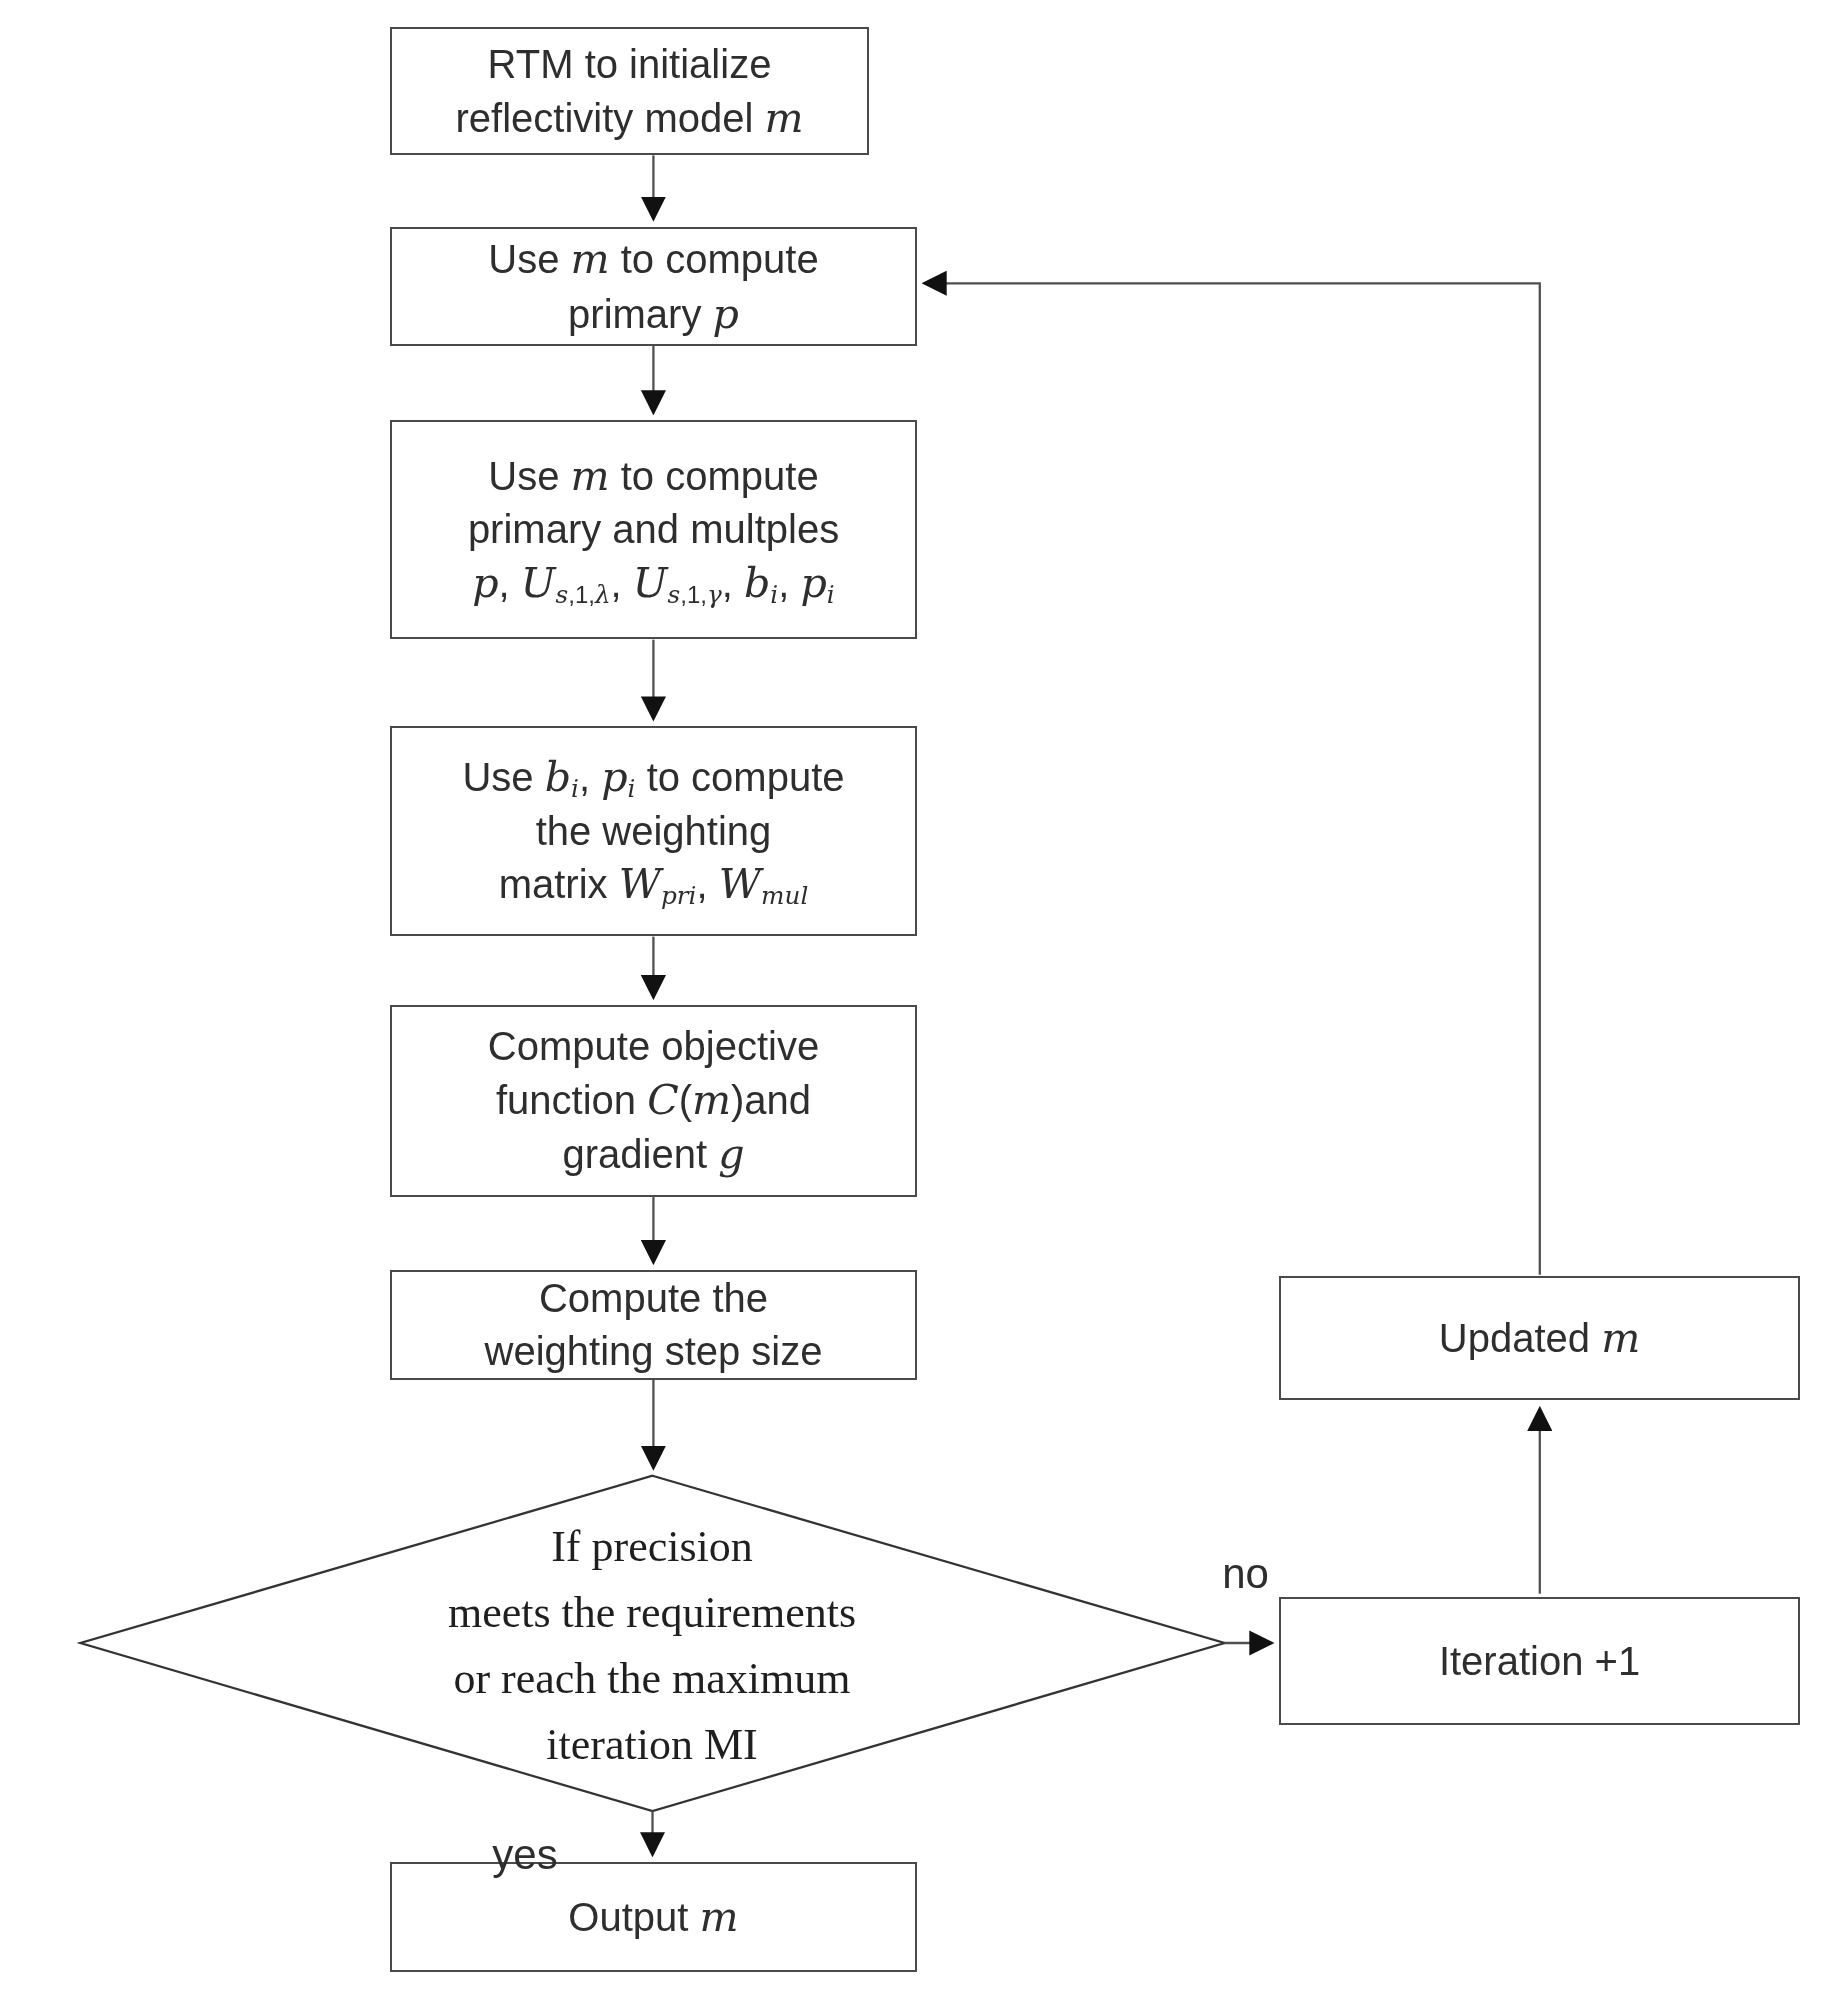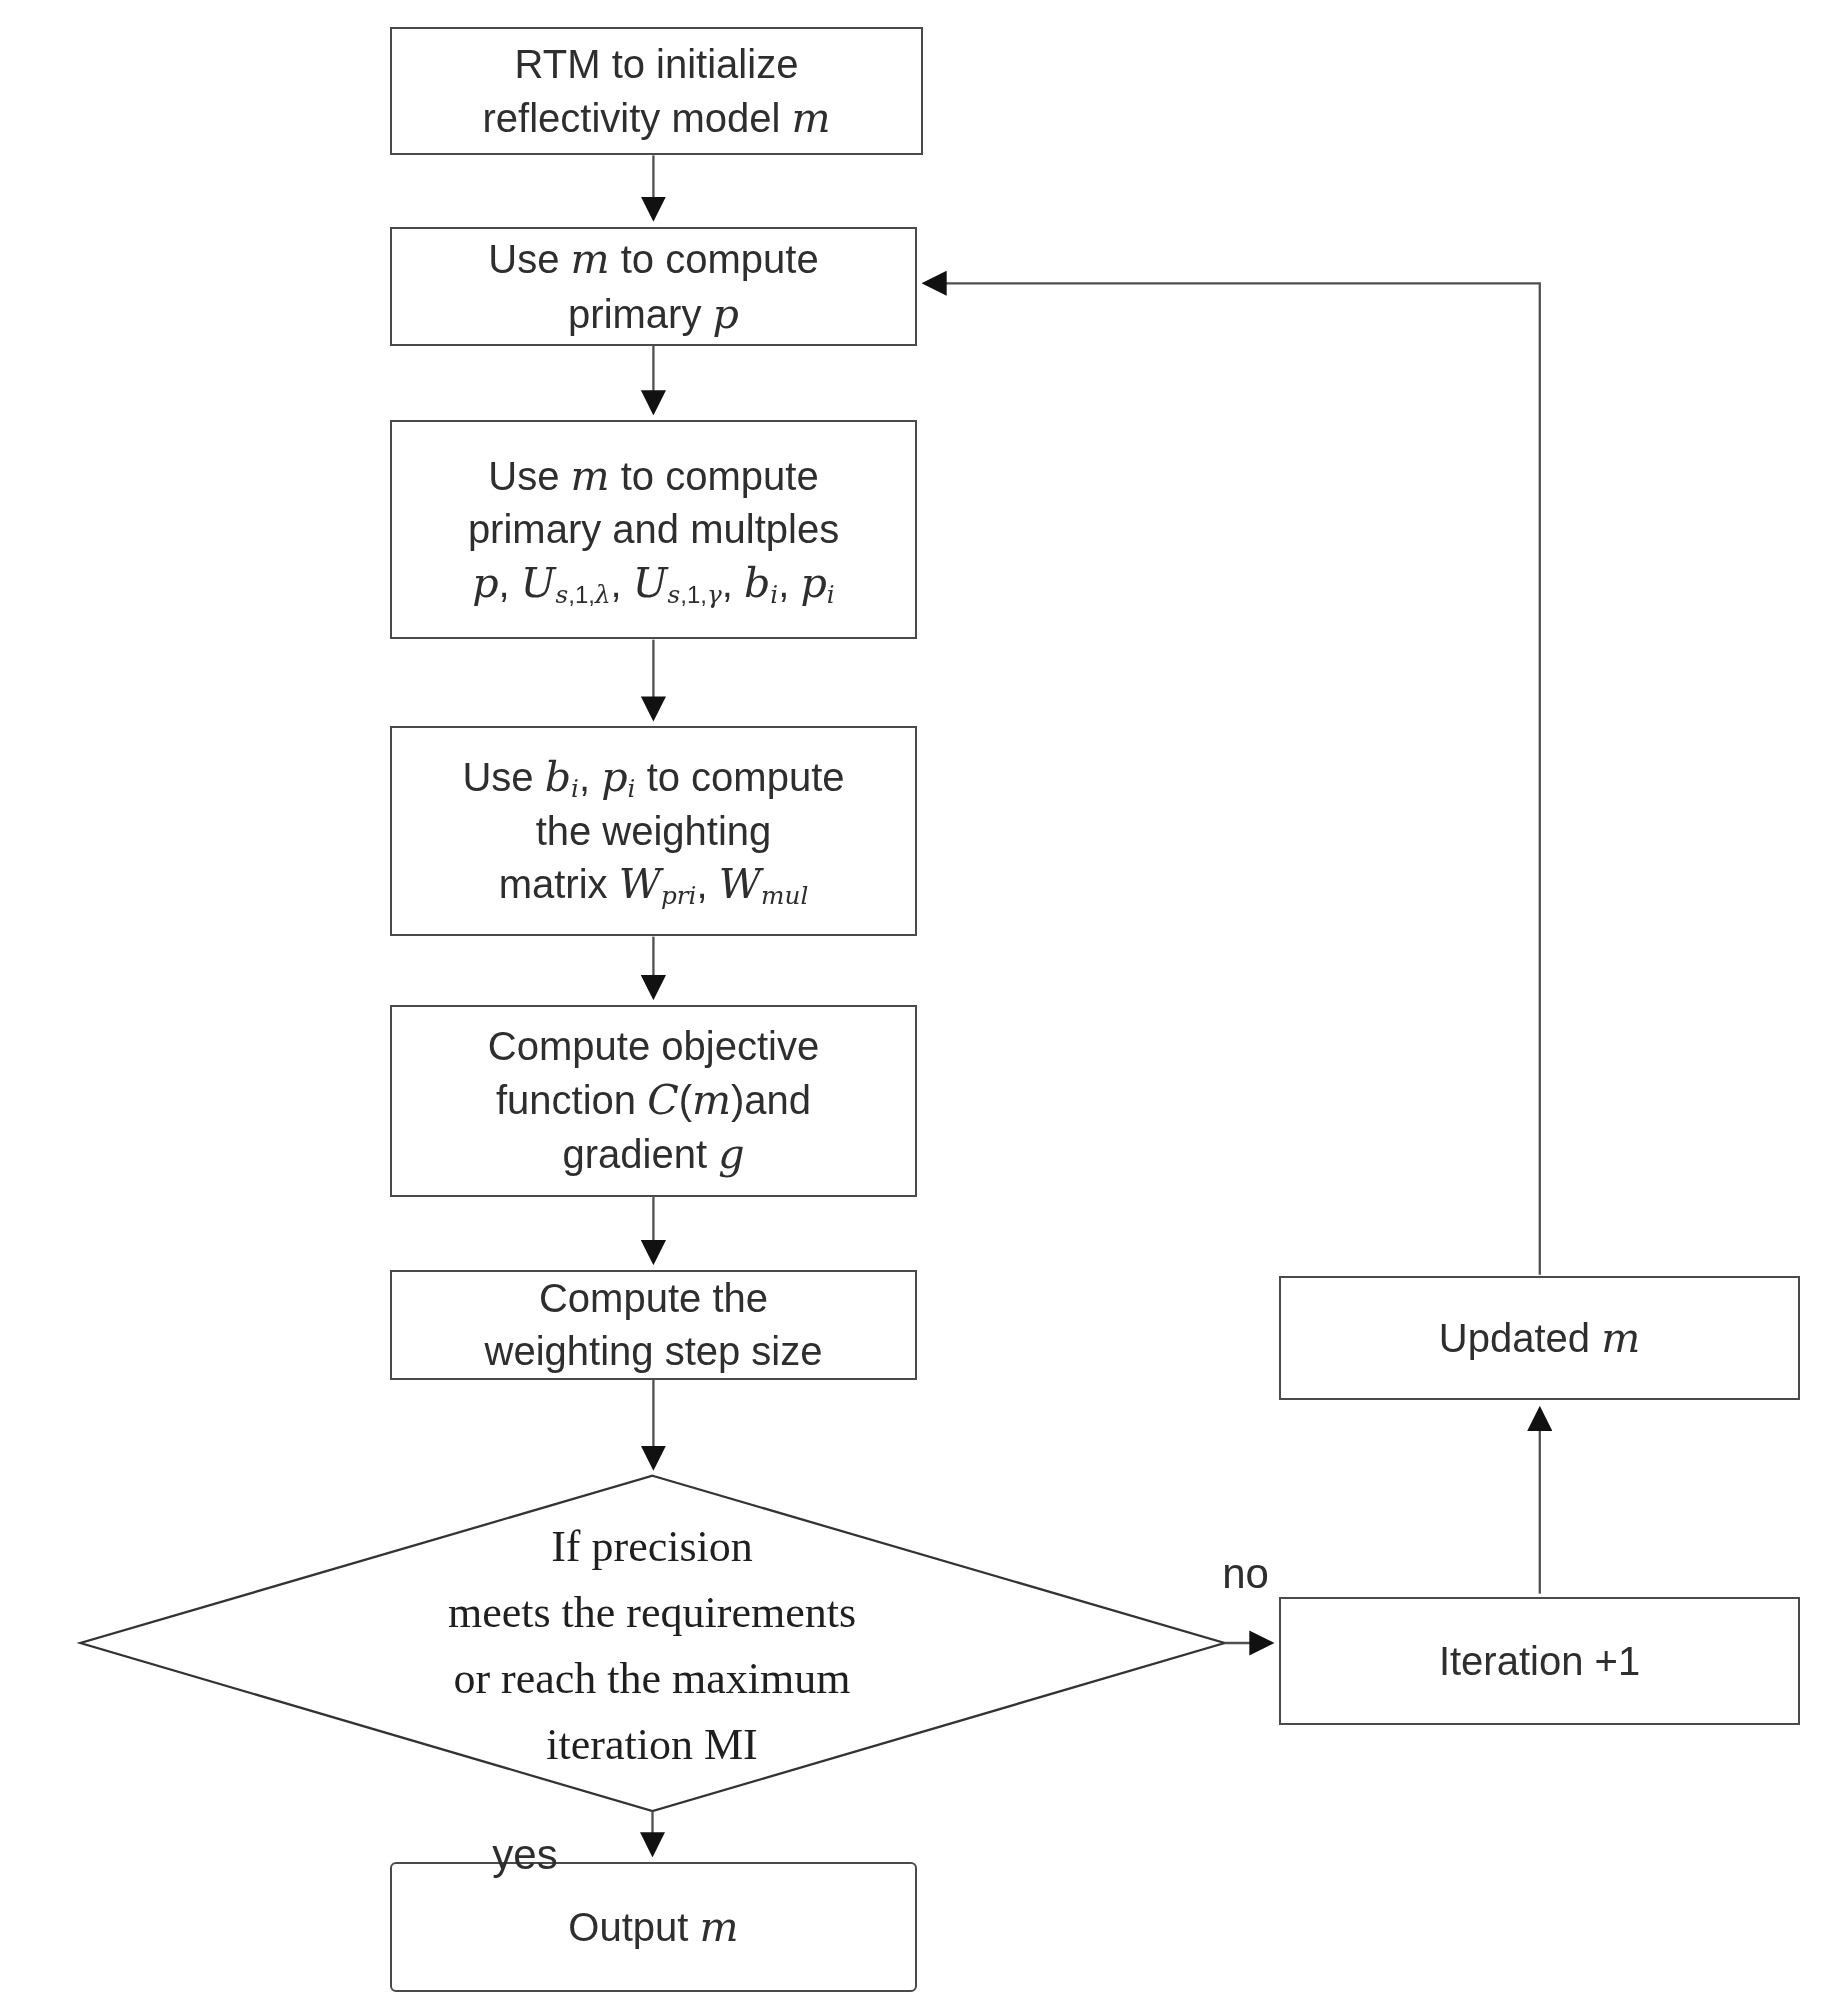--- a/index.html
+++ b/index.html
@@ -56,27 +56,27 @@
     font-style: italic;
     font-size: 1.03em;
   }
   .node sub, .diamond-label sub {
     font-size: 0.60em;
     line-height: 0;
     vertical-align: -0.25em;
   }
 
   
-  #n-rtm        { left: 390px; top:   27.4px; width: 533px; height: 128px; }
+  #n-rtm        { left: 390px; top:   27.4px; width: 479px; height: 128px; }
   #n-primary    { left: 390px; top:  227px; width: 527px; height: 119px; }
   #n-multiples  { left: 390px; top:  420px; width: 527px; height: 219px; }
   #n-weighting  { left: 390px; top:  726px; width: 527px; height: 210px; }
   #n-objective  { left: 390px; top: 1005px; width: 527px; height: 192px; }
   #n-step       { left: 390px; top: 1270px; width: 527px; height: 110px; }
-  #n-output     { left: 390px; top: 1862px; width: 527px; height: 130px; border-radius: 6px; }
+  #n-output     { left: 390px; top: 1862px; width: 527px; height: 110px; }
 
   
   #n-updated    { left: 1279px; top: 1276px; width: 521px; height: 124px; }
   #n-iteration  { left: 1279px; top: 1597px; width: 521px; height: 128px; }
 
   
   .diamond-label {
     position: absolute;
     z-index: 2;
     left: 241px; top: 1513px;

